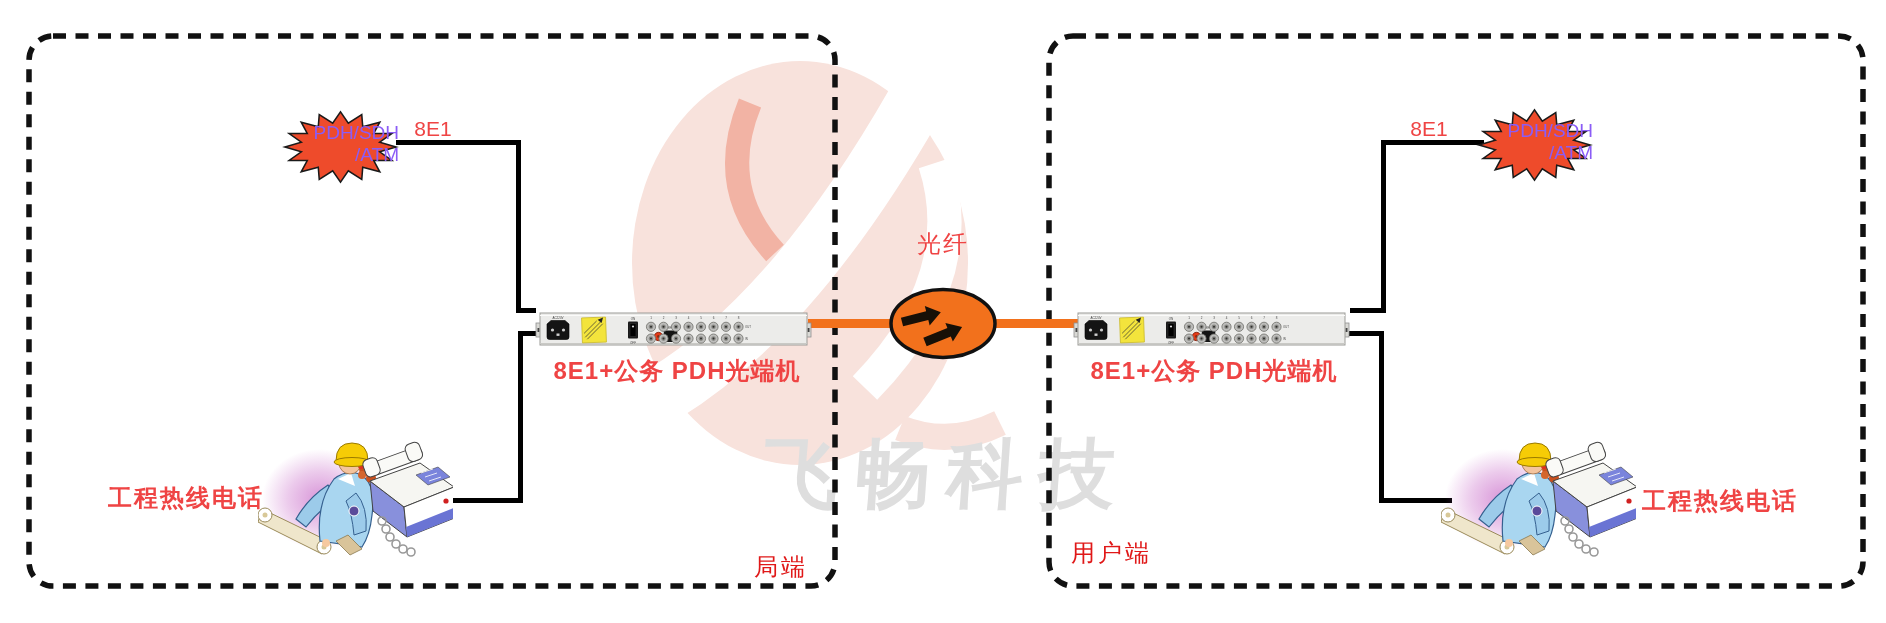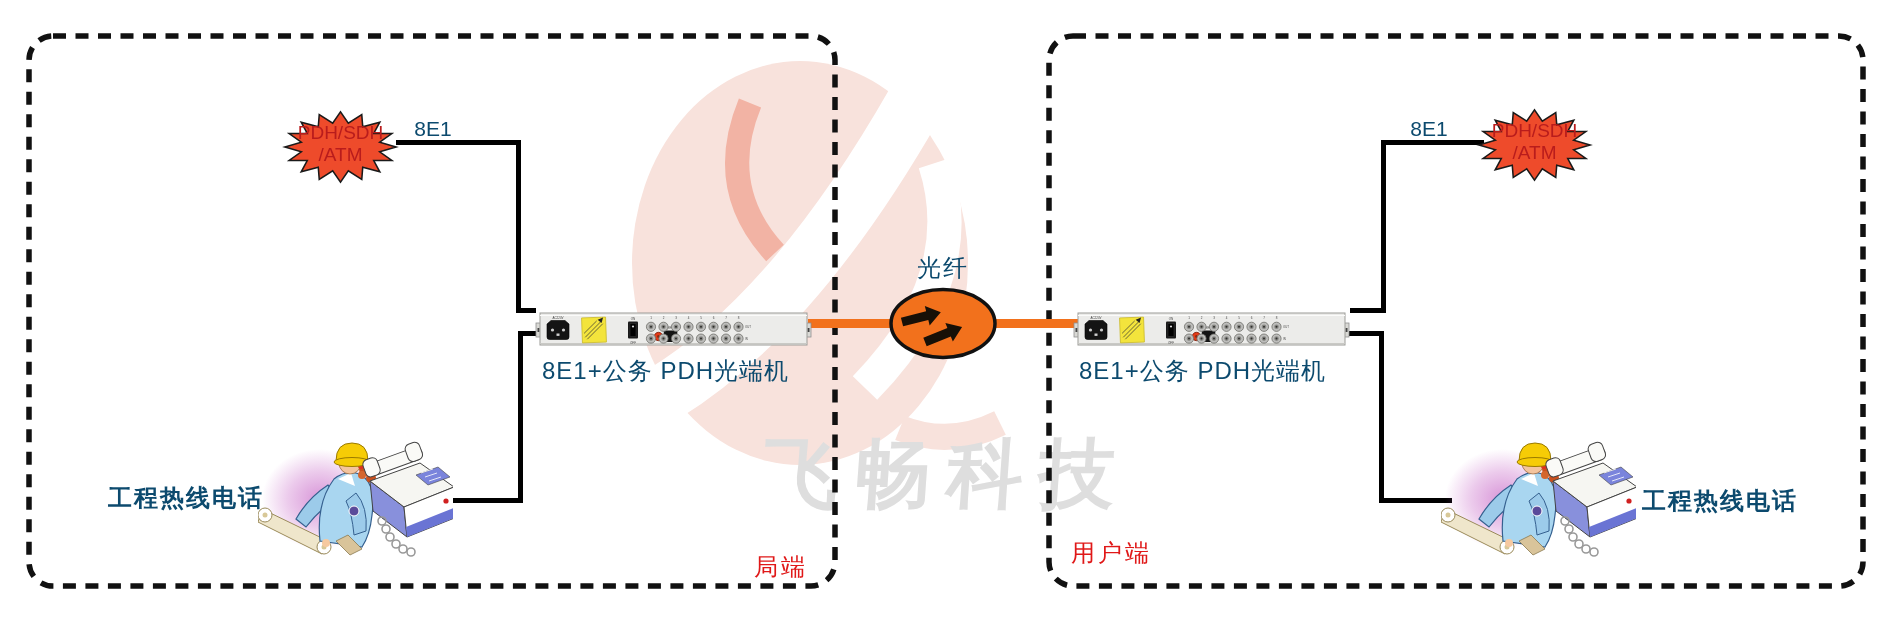--- a/index.html
+++ b/index.html
@@ -10,31 +10,31 @@
          font-size:76px;font-weight:bold;letter-spacing:16px;color:#DEDEDE;
          transform:skewX(-4deg);white-space:nowrap;z-index:1;}
   .wm-en{position:absolute;left:748px;top:524px;width:420px;text-align:center;
          font-size:30px;font-weight:500;letter-spacing:7px;color:#E4E4E4;white-space:nowrap;z-index:1;}
   
   .boxsvg{position:absolute;z-index:2;}
   
   .wire{position:absolute;background:#000;z-index:4;}
   .fiber-line{position:absolute;left:808px;top:319px;width:270px;height:9px;background:#F2711C;z-index:4;}
   
-  .lbl{position:absolute;color:#0c4a6e;white-space:nowrap;z-index:6;}
+  .lbl{position:absolute;color:#ef4444;white-space:nowrap;z-index:6;}
   .link-lbl{font-size:21px;font-weight:500;text-align:center;width:60px;}
-  .dev-lbl{font-size:24px;font-weight:400;letter-spacing:1px;width:270px;}
+  .dev-lbl{font-size:24px;font-weight:700;letter-spacing:1px;text-align:center;width:270px;}
   .hot-lbl{font-size:24px;font-weight:700;letter-spacing:2px;}
   .region-lbl{font-size:24px;font-weight:400;letter-spacing:3px;color:#E01818;}
   .fiber-lbl{font-size:24px;font-weight:500;text-align:center;width:100px;letter-spacing:2px;}
   
   .burst{position:absolute;width:117px;height:76px;z-index:6;}
   .burst svg{position:absolute;left:0;top:0;}
-  .burst .btxt{position:relative;z-index:2;padding-top:13px;text-align:center;
-               color:#b91c1c;font-size:19px;font-weight:500;line-height:22px;}
+  .burst .btxt{position:relative;z-index:2;padding-top:13px;text-align:right;
+               color:#8b5cf6;font-size:19px;font-weight:500;line-height:22px;}
   .device-svg{position:absolute;z-index:5;}
   .device-svg text{font-family:"Liberation Sans","DejaVu Sans",sans-serif;fill:#444;}
   .ellipse-svg{position:absolute;left:888px;top:286px;z-index:5;}
   .clip-svg{position:absolute;z-index:5;}
   .logo-svg{position:absolute;left:610px;top:48px;z-index:0;}
 </style>
 </head>
 <body>
 
 <div class="stage">
@@ -68,21 +68,21 @@
 
   <div class="fiber-line"></div>
 
   <svg class="ellipse-svg" width="110" height="75" viewBox="0 0 110 75">
     <ellipse cx="55" cy="37.5" rx="52" ry="34" fill="#F2711C" stroke="#111" stroke-width="3.5"></ellipse>
     <g fill="#171007">
       <polygon transform="translate(14,36) rotate(-14)" points="0,-4.5 26,-4.5 26,-10 40,0 26,10 26,4.5 0,4.5"></polygon>
       <polygon transform="translate(37,56) rotate(-22)" points="0,-4.5 26,-4.5 26,-10 40,0 26,10 26,4.5 0,4.5"></polygon>
     </g>
   </svg>
-  <div class="lbl fiber-lbl" style="left:893px;top:252px">光纤</div>
+  <div class="lbl fiber-lbl" style="left:893px;top:228px">光纤</div>
 
   <div class="wire" style="left:396px;top:140px;width:125px;height:5px"></div>
   <div class="wire" style="left:516px;top:140px;width:5px;height:170px"></div>
   <div class="wire" style="left:516px;top:308px;width:20px;height:5px"></div>
   <div class="wire" style="left:518px;top:331px;width:19px;height:5px"></div>
   <div class="wire" style="left:518px;top:331px;width:5px;height:172px"></div>
   <div class="wire" style="left:452px;top:498px;width:71px;height:5px"></div>
 
   <div class="burst" style="left:282px;top:109px">
     <svg width="117" height="76" viewBox="0 0 120 76">

